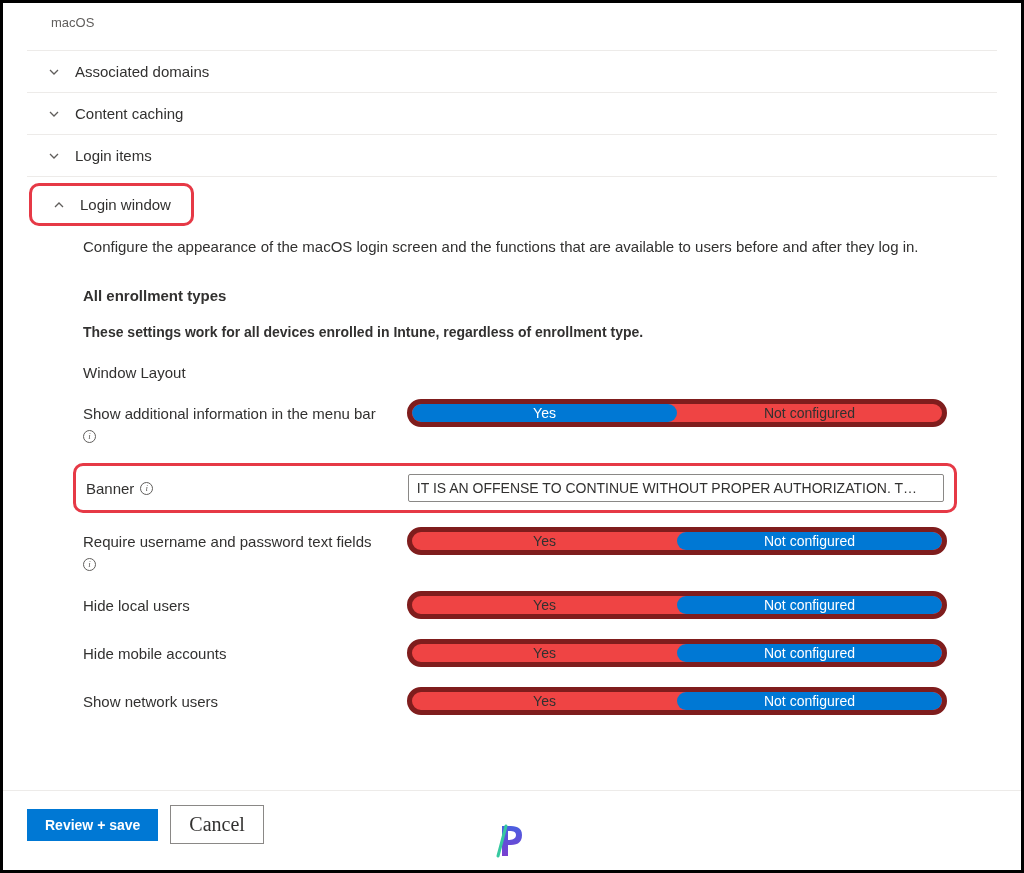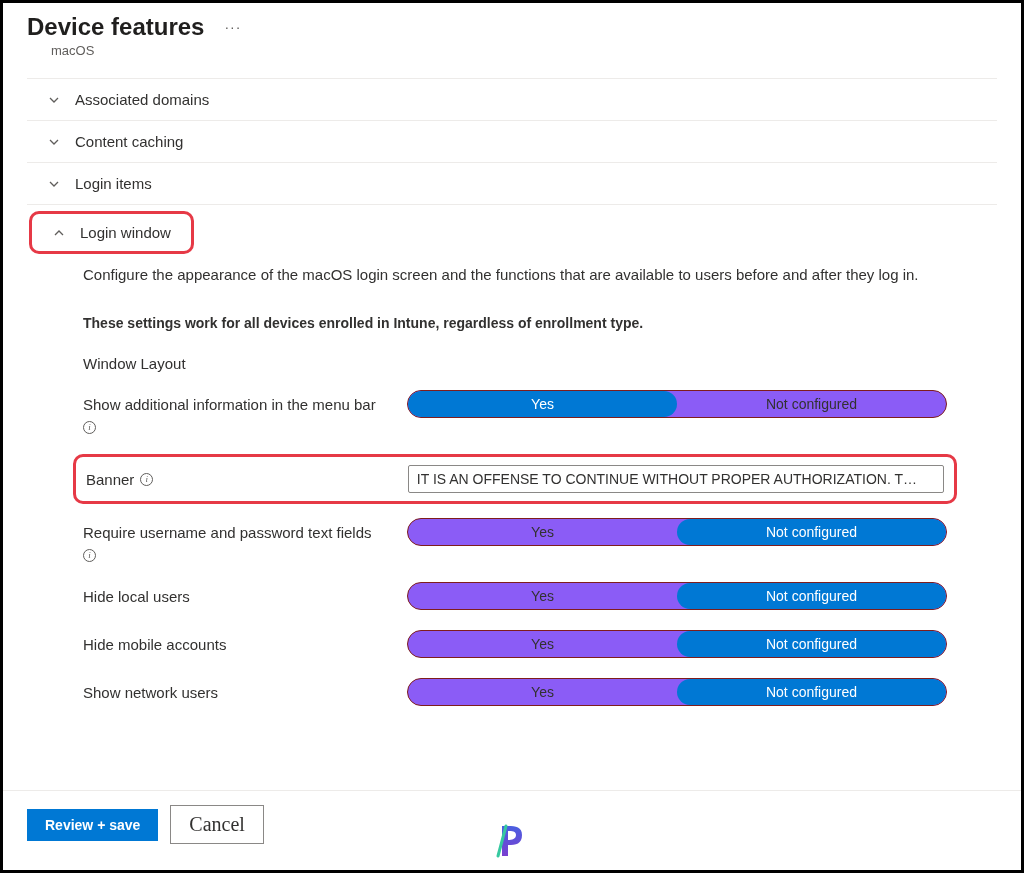--- a/index.html
+++ b/index.html
@@ -121,24 +121,24 @@
     justify-content: center;
     font-size: 9px;
     color: #605e5c;
     font-style: italic;
     font-family: Georgia, serif;
   }
   .toggle-pill {
     display: flex;
     width: 540px;
     height: 28px;
-    border: 1px solid #7f1d1d;
+    border: 5px solid #7f1d1d;
     border-radius: 14px;
     overflow: hidden;
-    background: #8b5cf6;
+    background: #ef4444;
   }
   .toggle-opt {
     flex: 1;
     display: flex;
     align-items: center;
     justify-content: center;
     font-size: 14px;
     cursor: pointer;
     color: #323130;
   }
@@ -203,24 +203,20 @@
     bottom: 10px;
     width: 40px;
     height: 40px;
   }
   .breakline { border-top:1px solid #edebe9; }
 </style>
 </head>
 <body>
 
 <div class="header">
-  <div class="title-row">
-    <h1 class="page-title">Device features</h1>
-    <span class="more-icon">···</span>
-  </div>
   <div class="subtitle">macOS</div>
 </div>
 
 <div class="sections">
 
   <div class="accordion-row">
     <span class="chev">
       <svg width="12" height="12" viewBox="0 0 12 12">
           <path d="M2 4 L6 8 L10 4" stroke="#605e5c" stroke-width="1.3" fill="none"></path>
         </svg>
@@ -256,20 +252,21 @@
               <path d="M2 8 L6 4 L10 8" stroke="#605e5c" stroke-width="1.3" fill="none"></path>
             </svg>
         </span>
         <span>Login window</span>
       </div>
     </div>
 
     <div class="login-window-body">
       <p class="desc">Configure the appearance of the macOS login screen and the functions that are available to users before and after they log in.</p>
 
+      <div class="sub-h">All enrollment types</div>
       <div class="sub-note">These settings work for all devices enrolled in Intune, regardless of enrollment type.</div>
       <div class="group-label">Window Layout</div>
 
       <div class="setting-row">
         <div class="setting-label">
           <span>Show additional information in the menu bar</span>
           <span class="info-icon">i</span>
         </div>
         <div class="toggle-pill">
           <div class="toggle-opt selected">Yes</div>

